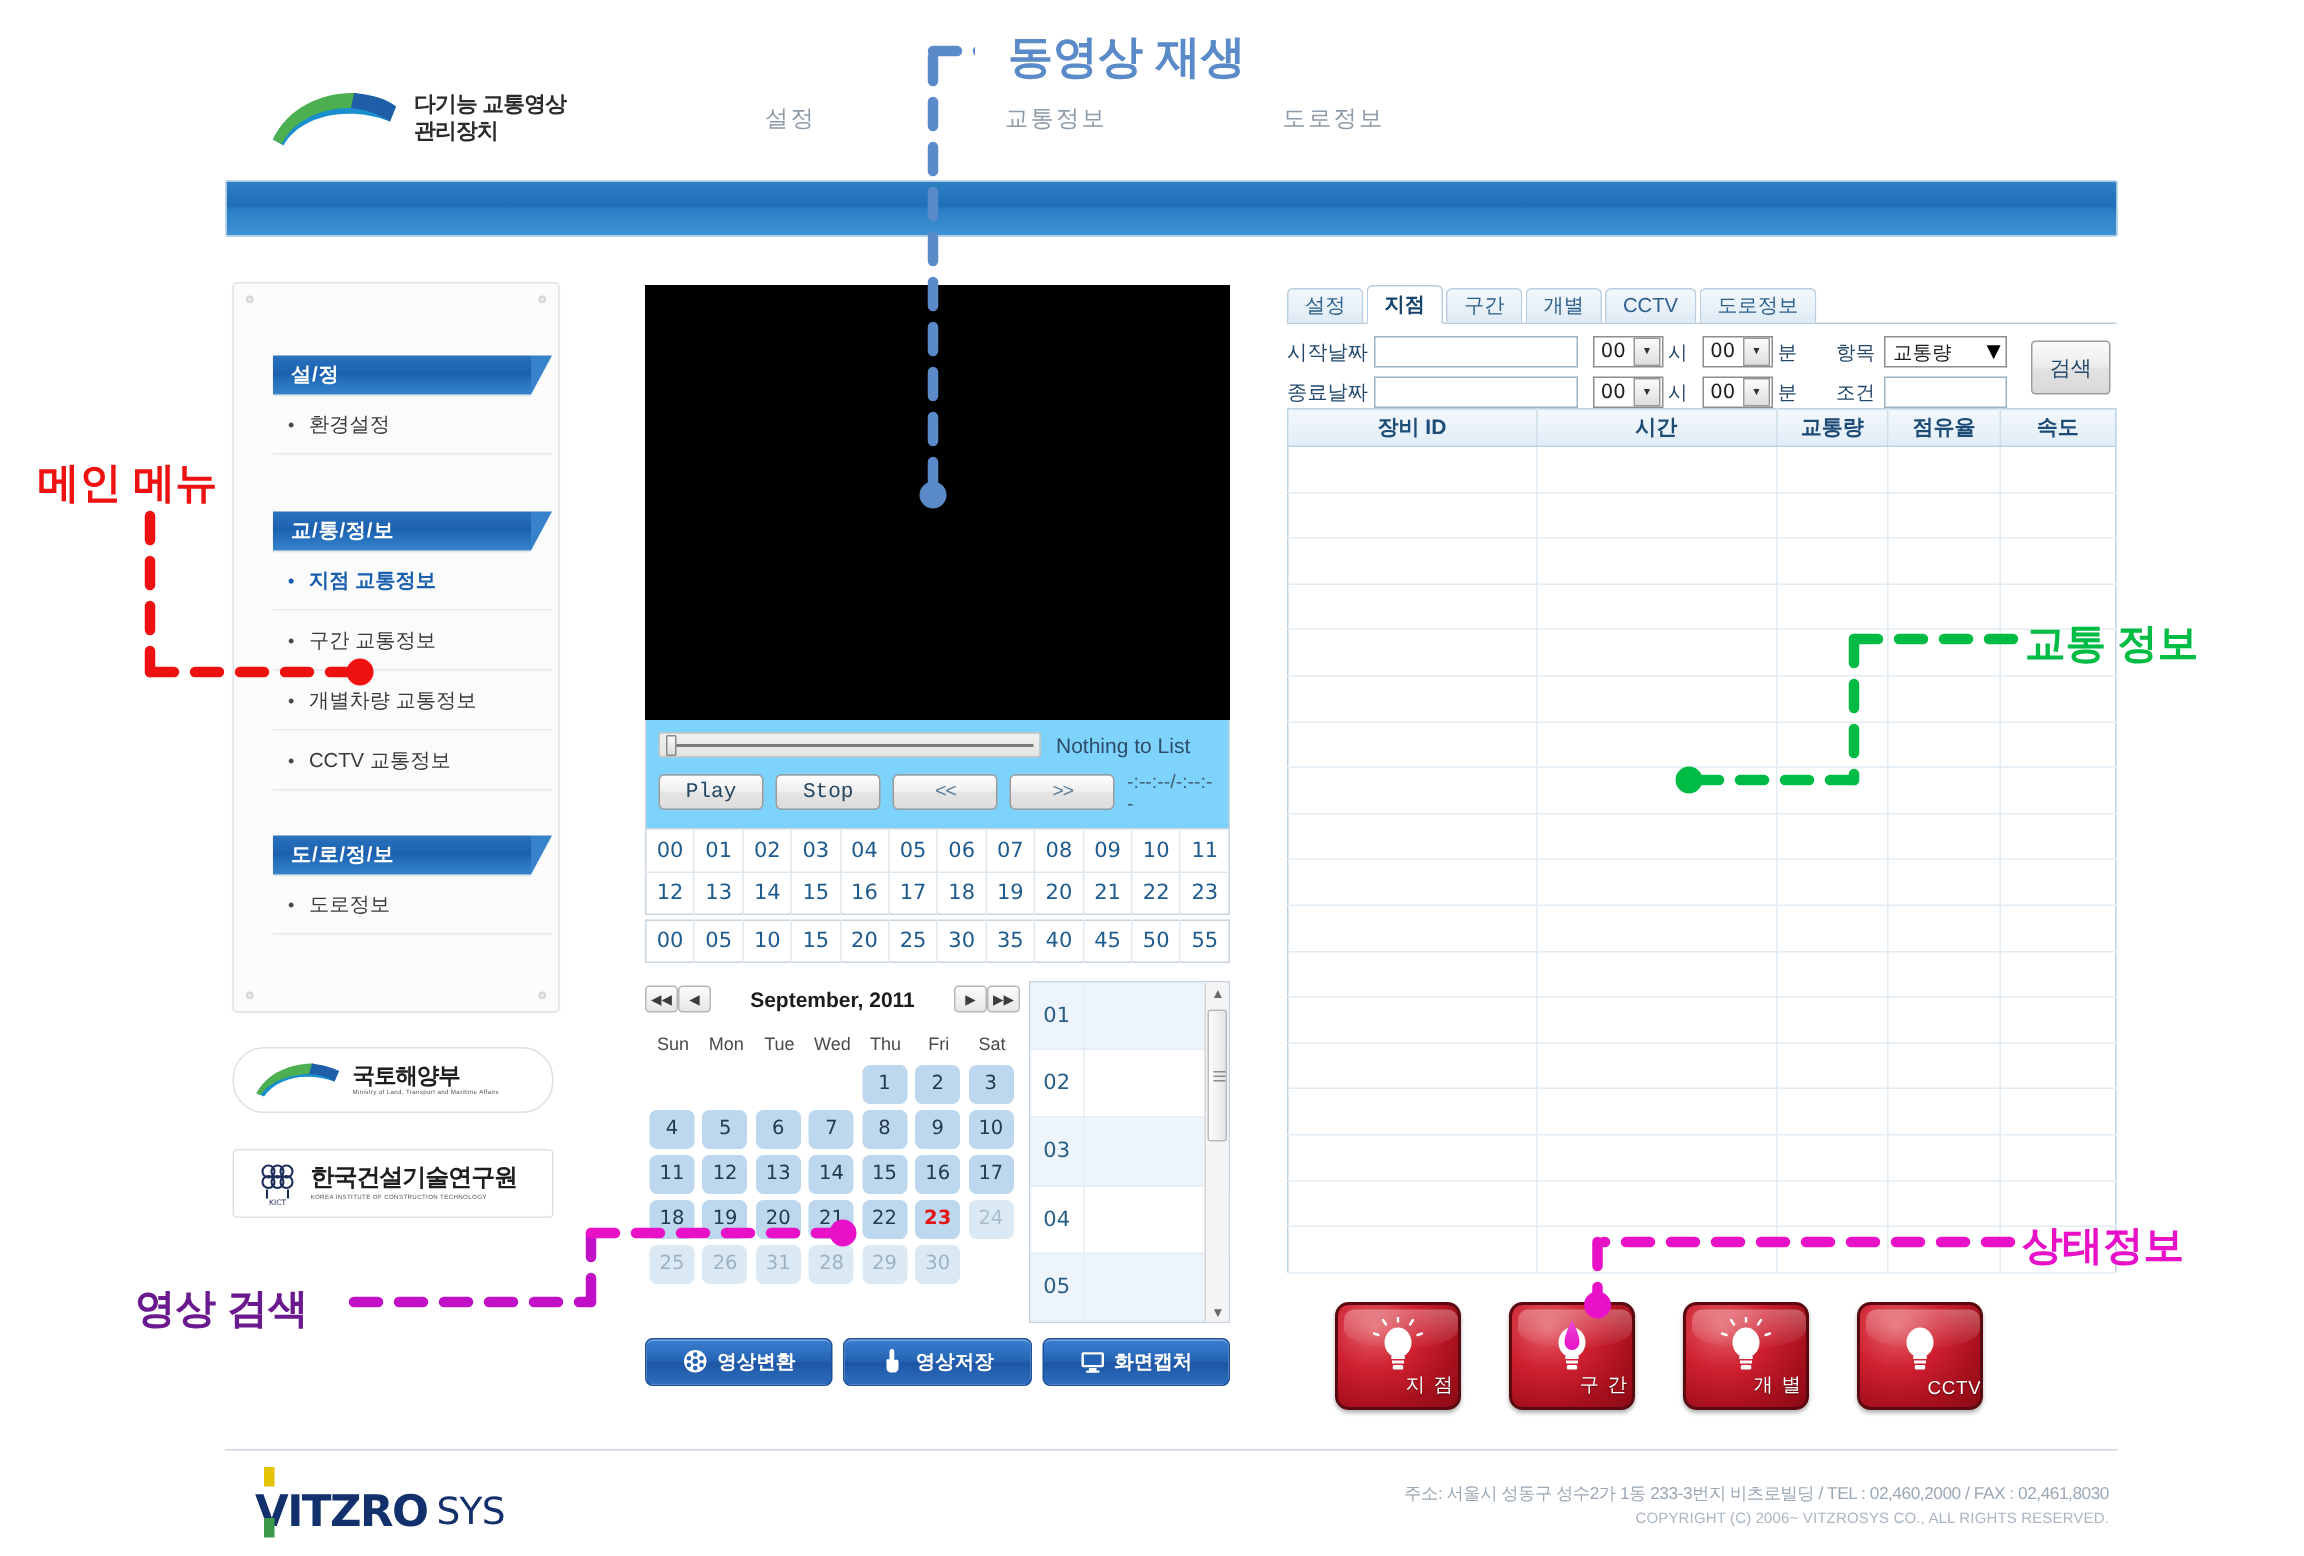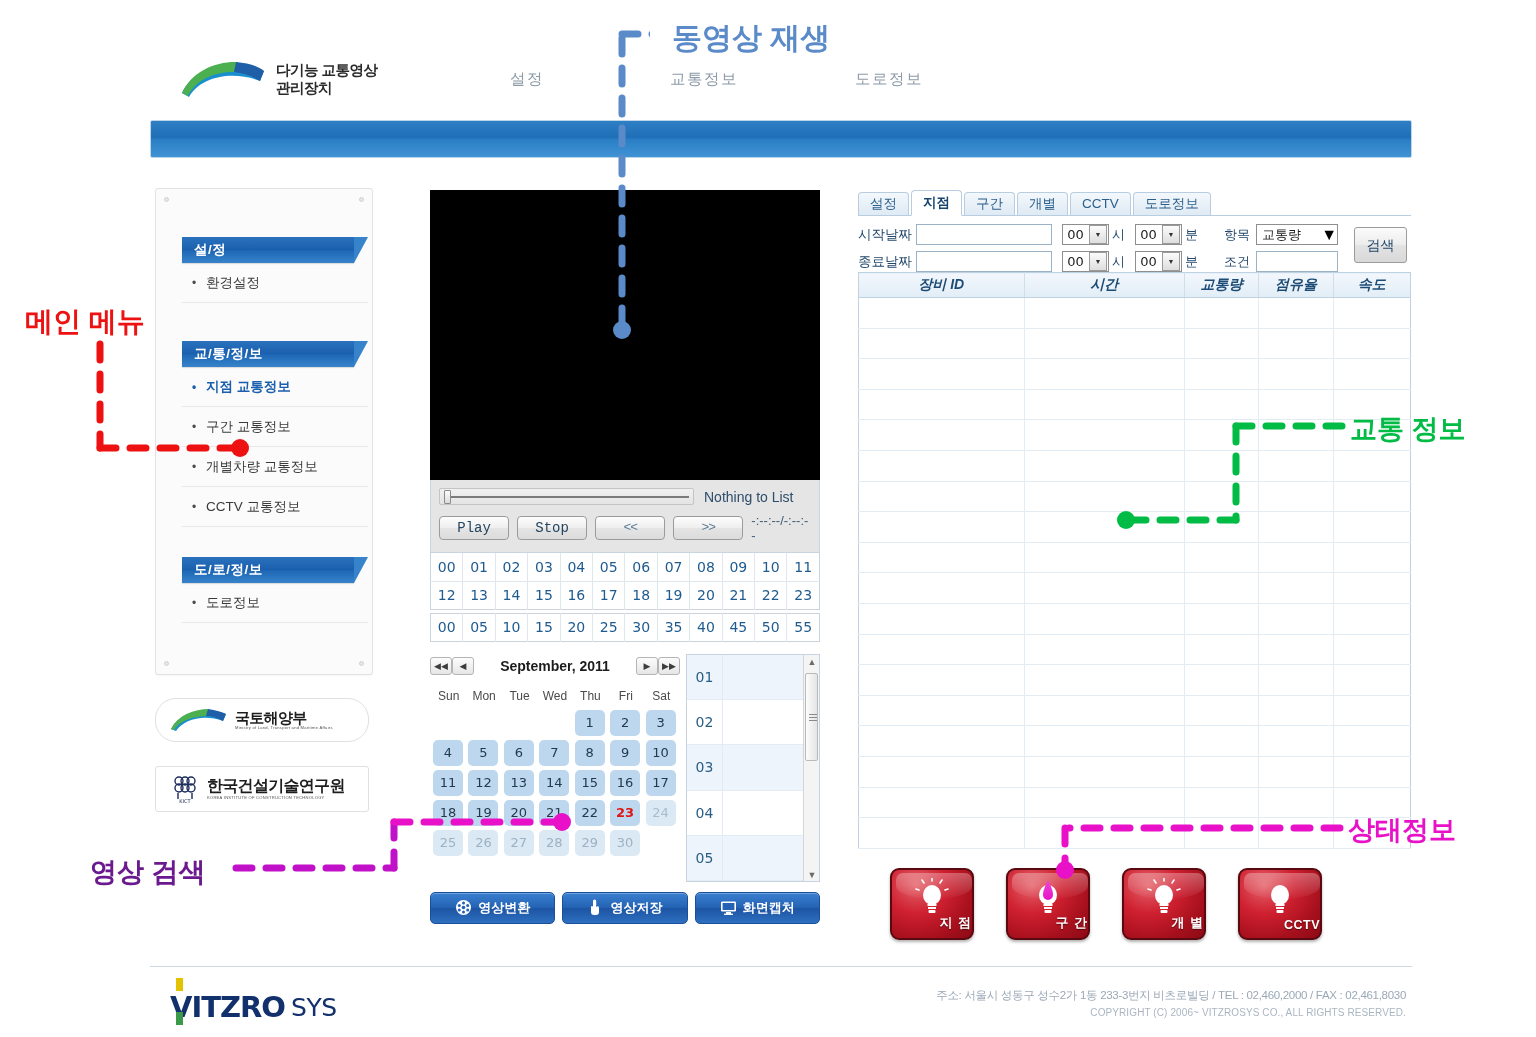--- a/index.html
+++ b/index.html
@@ -100,21 +100,21 @@
   .side-logo.two { top: 766px; height: 46px; }
   .logo-ko { font-size: 15px; font-weight: bold; color: #1d1d1d; letter-spacing: -0.7px; line-height: 1.05; }
   .logo-sub { font-size: 4.1px; color: #555; letter-spacing: 0.25px; white-space: nowrap; }
   .kict-mark { width: 30px; height: 30px; position: relative; flex: 0 0 30px; }
 
   
   .video-panel { position: absolute; left: 430px; top: 190px; width: 390px; }
   .video-screen { width: 390px; height: 290px; background: #000000; }
   .player-box {
     width: 390px; border: 1px solid #c8d4de; border-top: none;
-    background: #e5e5e5; padding: 8px 8px 9px 8px;
+    background: #7dd3fc; padding: 8px 8px 9px 8px;
   }
   .slider-row { display: flex; align-items: center; gap: 10px; }
   .slider-track {
     position: relative; width: 255px; height: 17px;
     background: linear-gradient(to bottom,#f0f0f0,#e4e4e4);
     border: 1px solid #c4c4c4; border-radius: 2px;
   }
   .slider-line { position: absolute; left: 6px; top: 7px; width: 243px; height: 2px; background: #7b7b7b; }
   .slider-knob {
     position: absolute; left: 4px; top: 1px; width: 7px; height: 14px;
@@ -247,21 +247,21 @@
   .sf-sel .val { flex: 1; padding-left: 5px; font-size: 13px; color: #1a1a1a; }
   .sf-cond { width: 82px; height: 21px; border: 1px solid #9cb2c6; background: #ffffff; margin-left: 6px; }
   .searchbtn {
     position: absolute; right: 4px; top: 11px;
     width: 53px; height: 36px;
     background: linear-gradient(to bottom,#fbfbfb 0%,#ededed 48%,#e2e2e2 52%,#d9d9d9 100%);
     border: 1px solid #9b9b9b; border-radius: 3px;
     font-size: 14px; color: #24486b; text-align: center; line-height: 34px;
   }
 
-  .data-table { width: 553px; border-collapse: collapse; border: 1px solid #bed2e2; margin-top: 2px; font-style: italic; }
+  .data-table { width: 553px; border-collapse: collapse; border: 1px solid #bed2e2; margin-top: 2px; }
   .data-table th {
     height: 25px; background: linear-gradient(to bottom,#f2f7fc,#e2edf6);
     font-size: 14px; color: #1c4b75; font-weight: bold;
     border-right: 1px solid #cfdeeb; border-bottom: 1px solid #bed2e2;
   }
   .data-table th:last-child { border-right: none; }
   .data-table td {
     height: 30.6px; border-right: 1px solid #e2ecf4; border-bottom: 1px solid #e2ecf4;
   }
   .data-table td:last-child { border-right: none; }
@@ -276,22 +276,22 @@
     box-shadow: 0 2px 3px rgba(0,0,0,0.3);
   }
   .lamp::after {
     content:''; position:absolute; left:4px; top:3px; width: 76px; height: 26px;
     background: linear-gradient(to bottom, rgba(255,255,255,0.30), rgba(255,255,255,0.02));
     border-radius: 7px 7px 50% 50%;
   }
   .bulb { position: absolute; left: 50%; top: 8px; transform: translateX(-50%); width: 34px; height: 38px; }
   .lamp-label {
     position: absolute; left: 0; bottom: 6px; width: 100%;
-    text-align: right; color: #ffffff; font-size: 13px; font-weight: bold;
-    letter-spacing: 1px; text-shadow: 0 1px 1px rgba(0,0,0,0.5);
+    text-align: left; color: #ffffff; font-size: 13px; font-weight: normal;
+    letter-spacing: 1px; text-shadow: 0 1px 1px rgba(0,0,0,0.5); padding-left: 45px;
   }
   .lamp-label.en { font-size: 12.5px; letter-spacing: 0.5px; }
 
   
   .footer-sep { position: absolute; left: 150px; top: 966px; width: 1262px; height: 1px; background: #cfd8e2; }
   .vitzro { position: absolute; left: 170px; top: 990px; display: flex; align-items: center; }
   .vitzro .bar1 { width: 7px; height: 13px; background: #e3c200; position: absolute; left: 6px; top: -12px; }
   .vitzro .bar2 { width: 7px; height: 13px; background: #3a9a4a; position: absolute; left: 6px; top: 22px; }
   .vitzro .v1 { font-size: 29px; font-weight: bold; color: #12306b; letter-spacing: -1px; font-family:"DejaVu Sans",sans-serif; }
   .vitzro .v2 { font-size: 25px; color: #12306b; letter-spacing: -0.5px; margin-left: 6px; font-family:"DejaVu Sans",sans-serif; }
@@ -612,21 +612,21 @@
                 </td>
               </tr>
               <tr>
                 <td>
                   <span class="cday muted">25</span>
                 </td>
                 <td>
                   <span class="cday muted">26</span>
                 </td>
                 <td>
-                  <span class="cday muted">27</span>
+                  <span class="cday muted">31</span>
                 </td>
                 <td>
                   <span class="cday muted">28</span>
                 </td>
                 <td>
                   <span class="cday muted">29</span>
                 </td>
                 <td>
                   <span class="cday muted">30</span>
                 </td>

